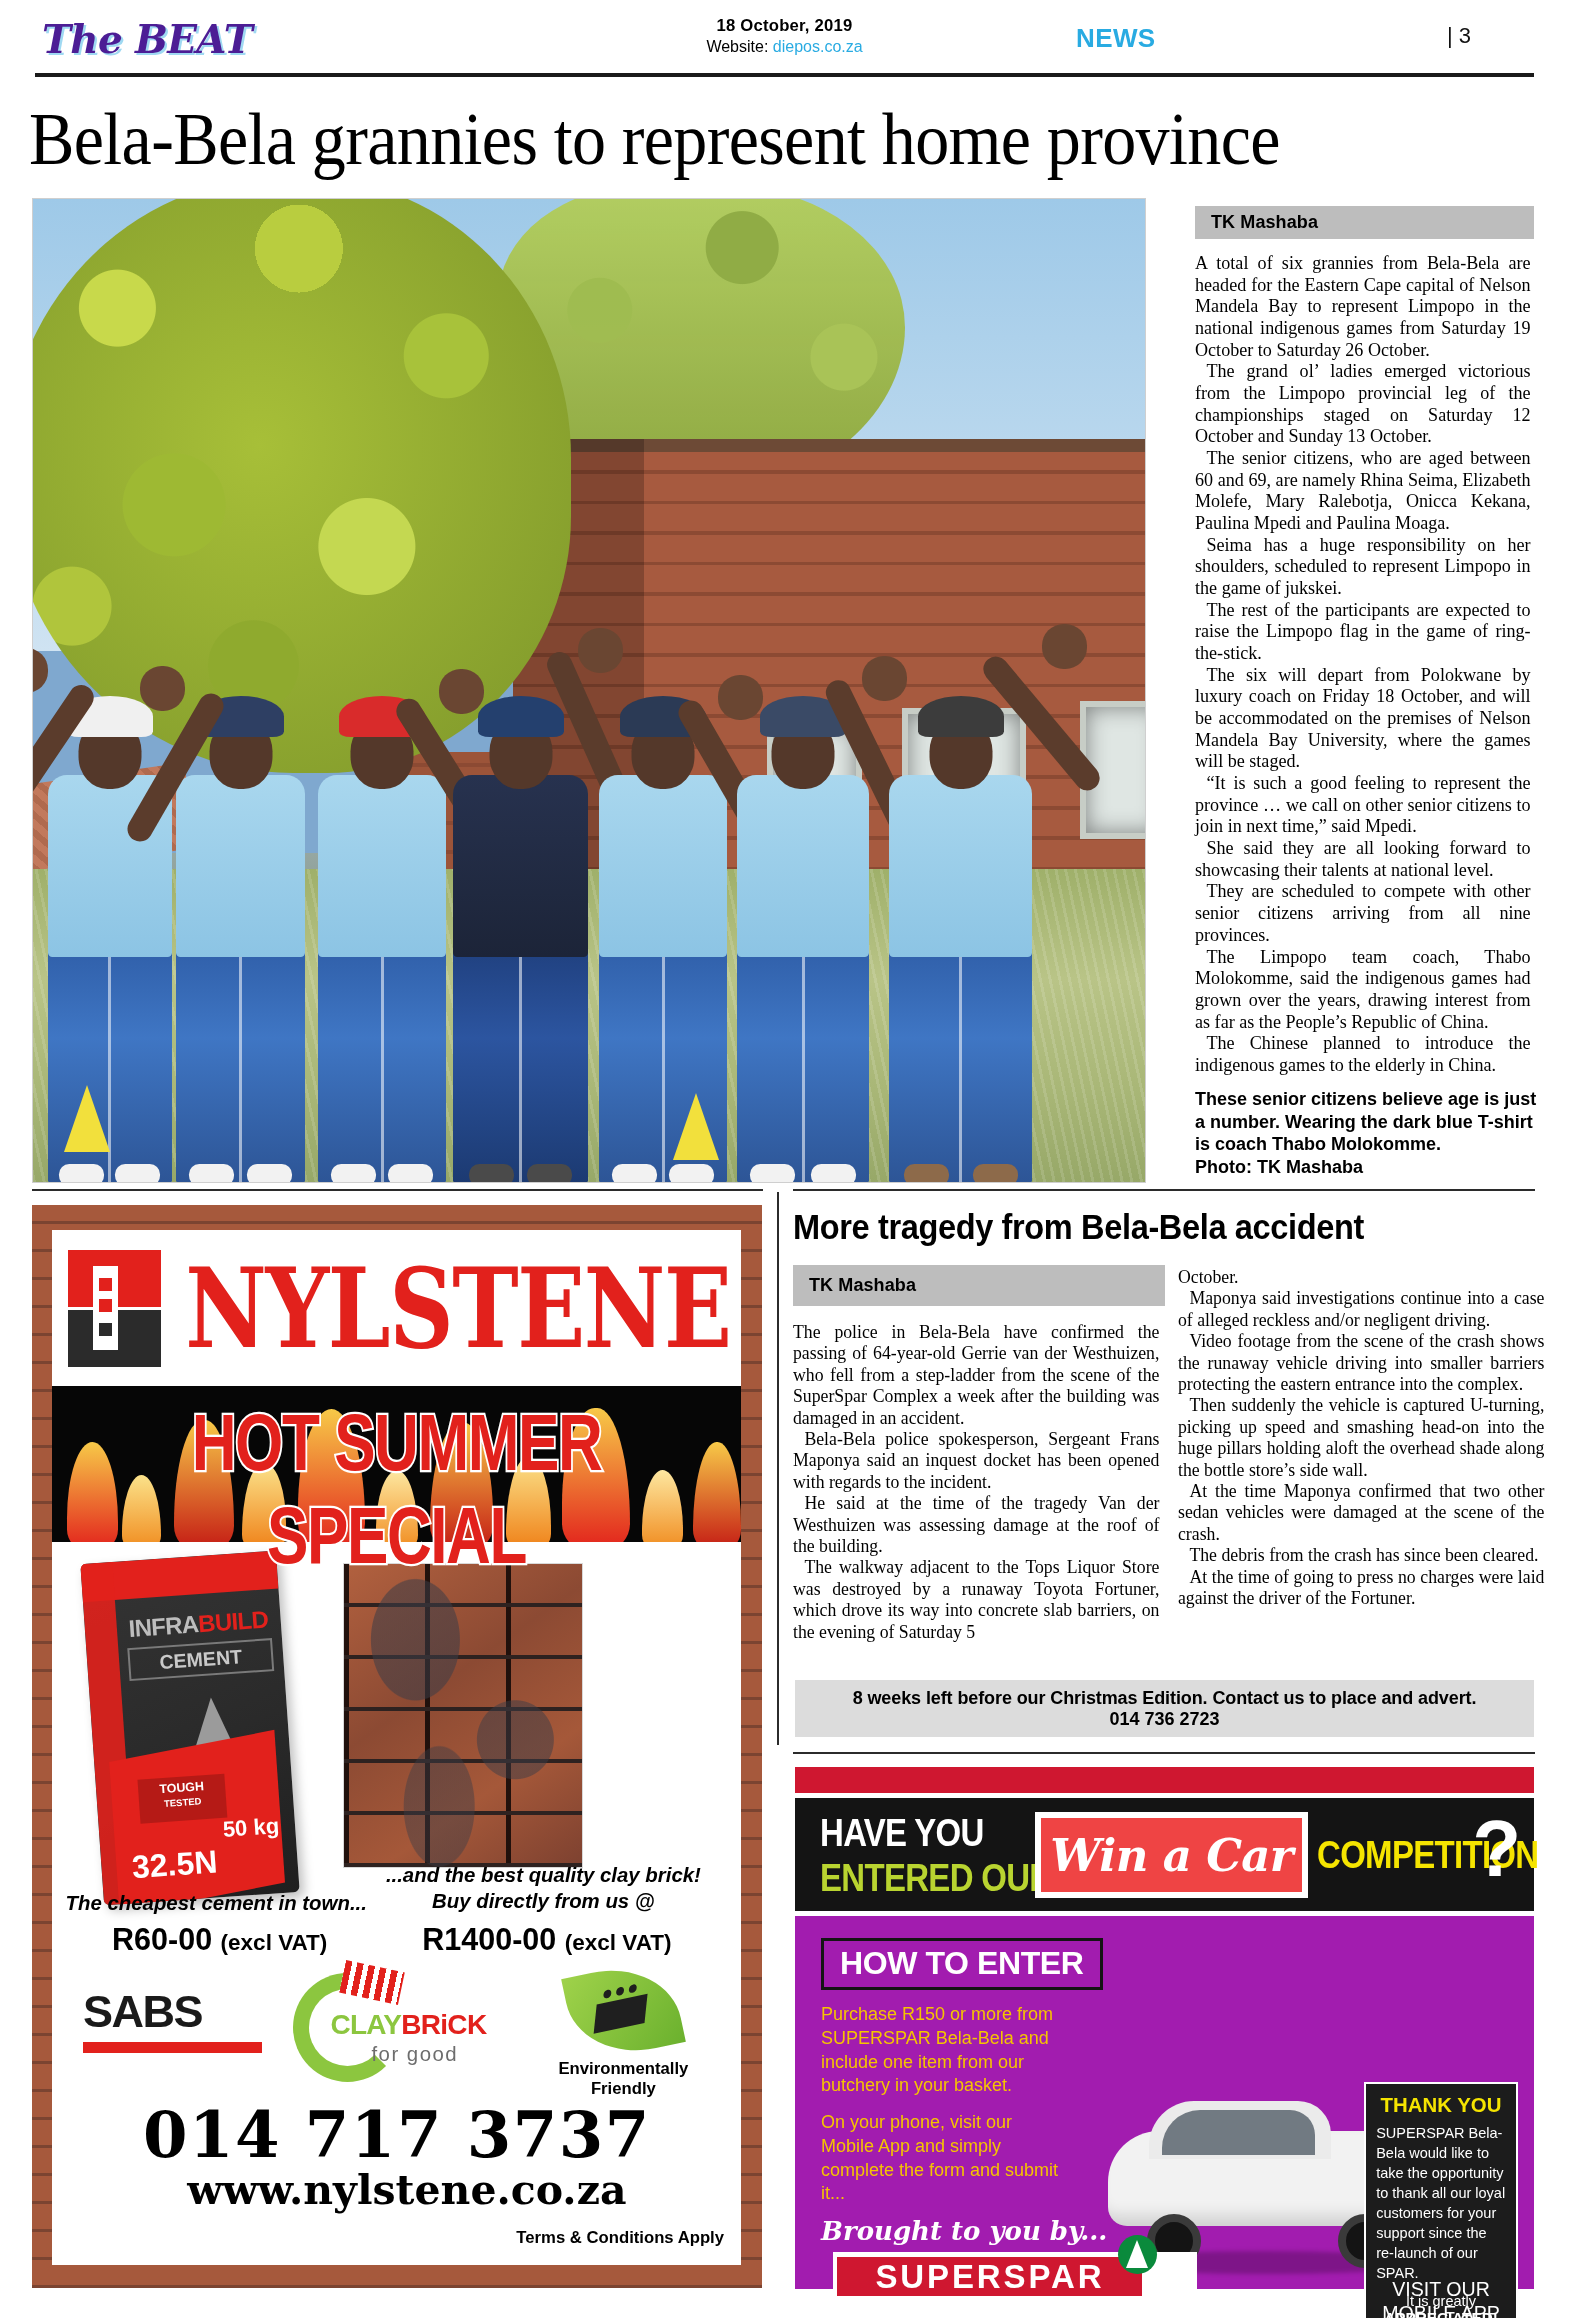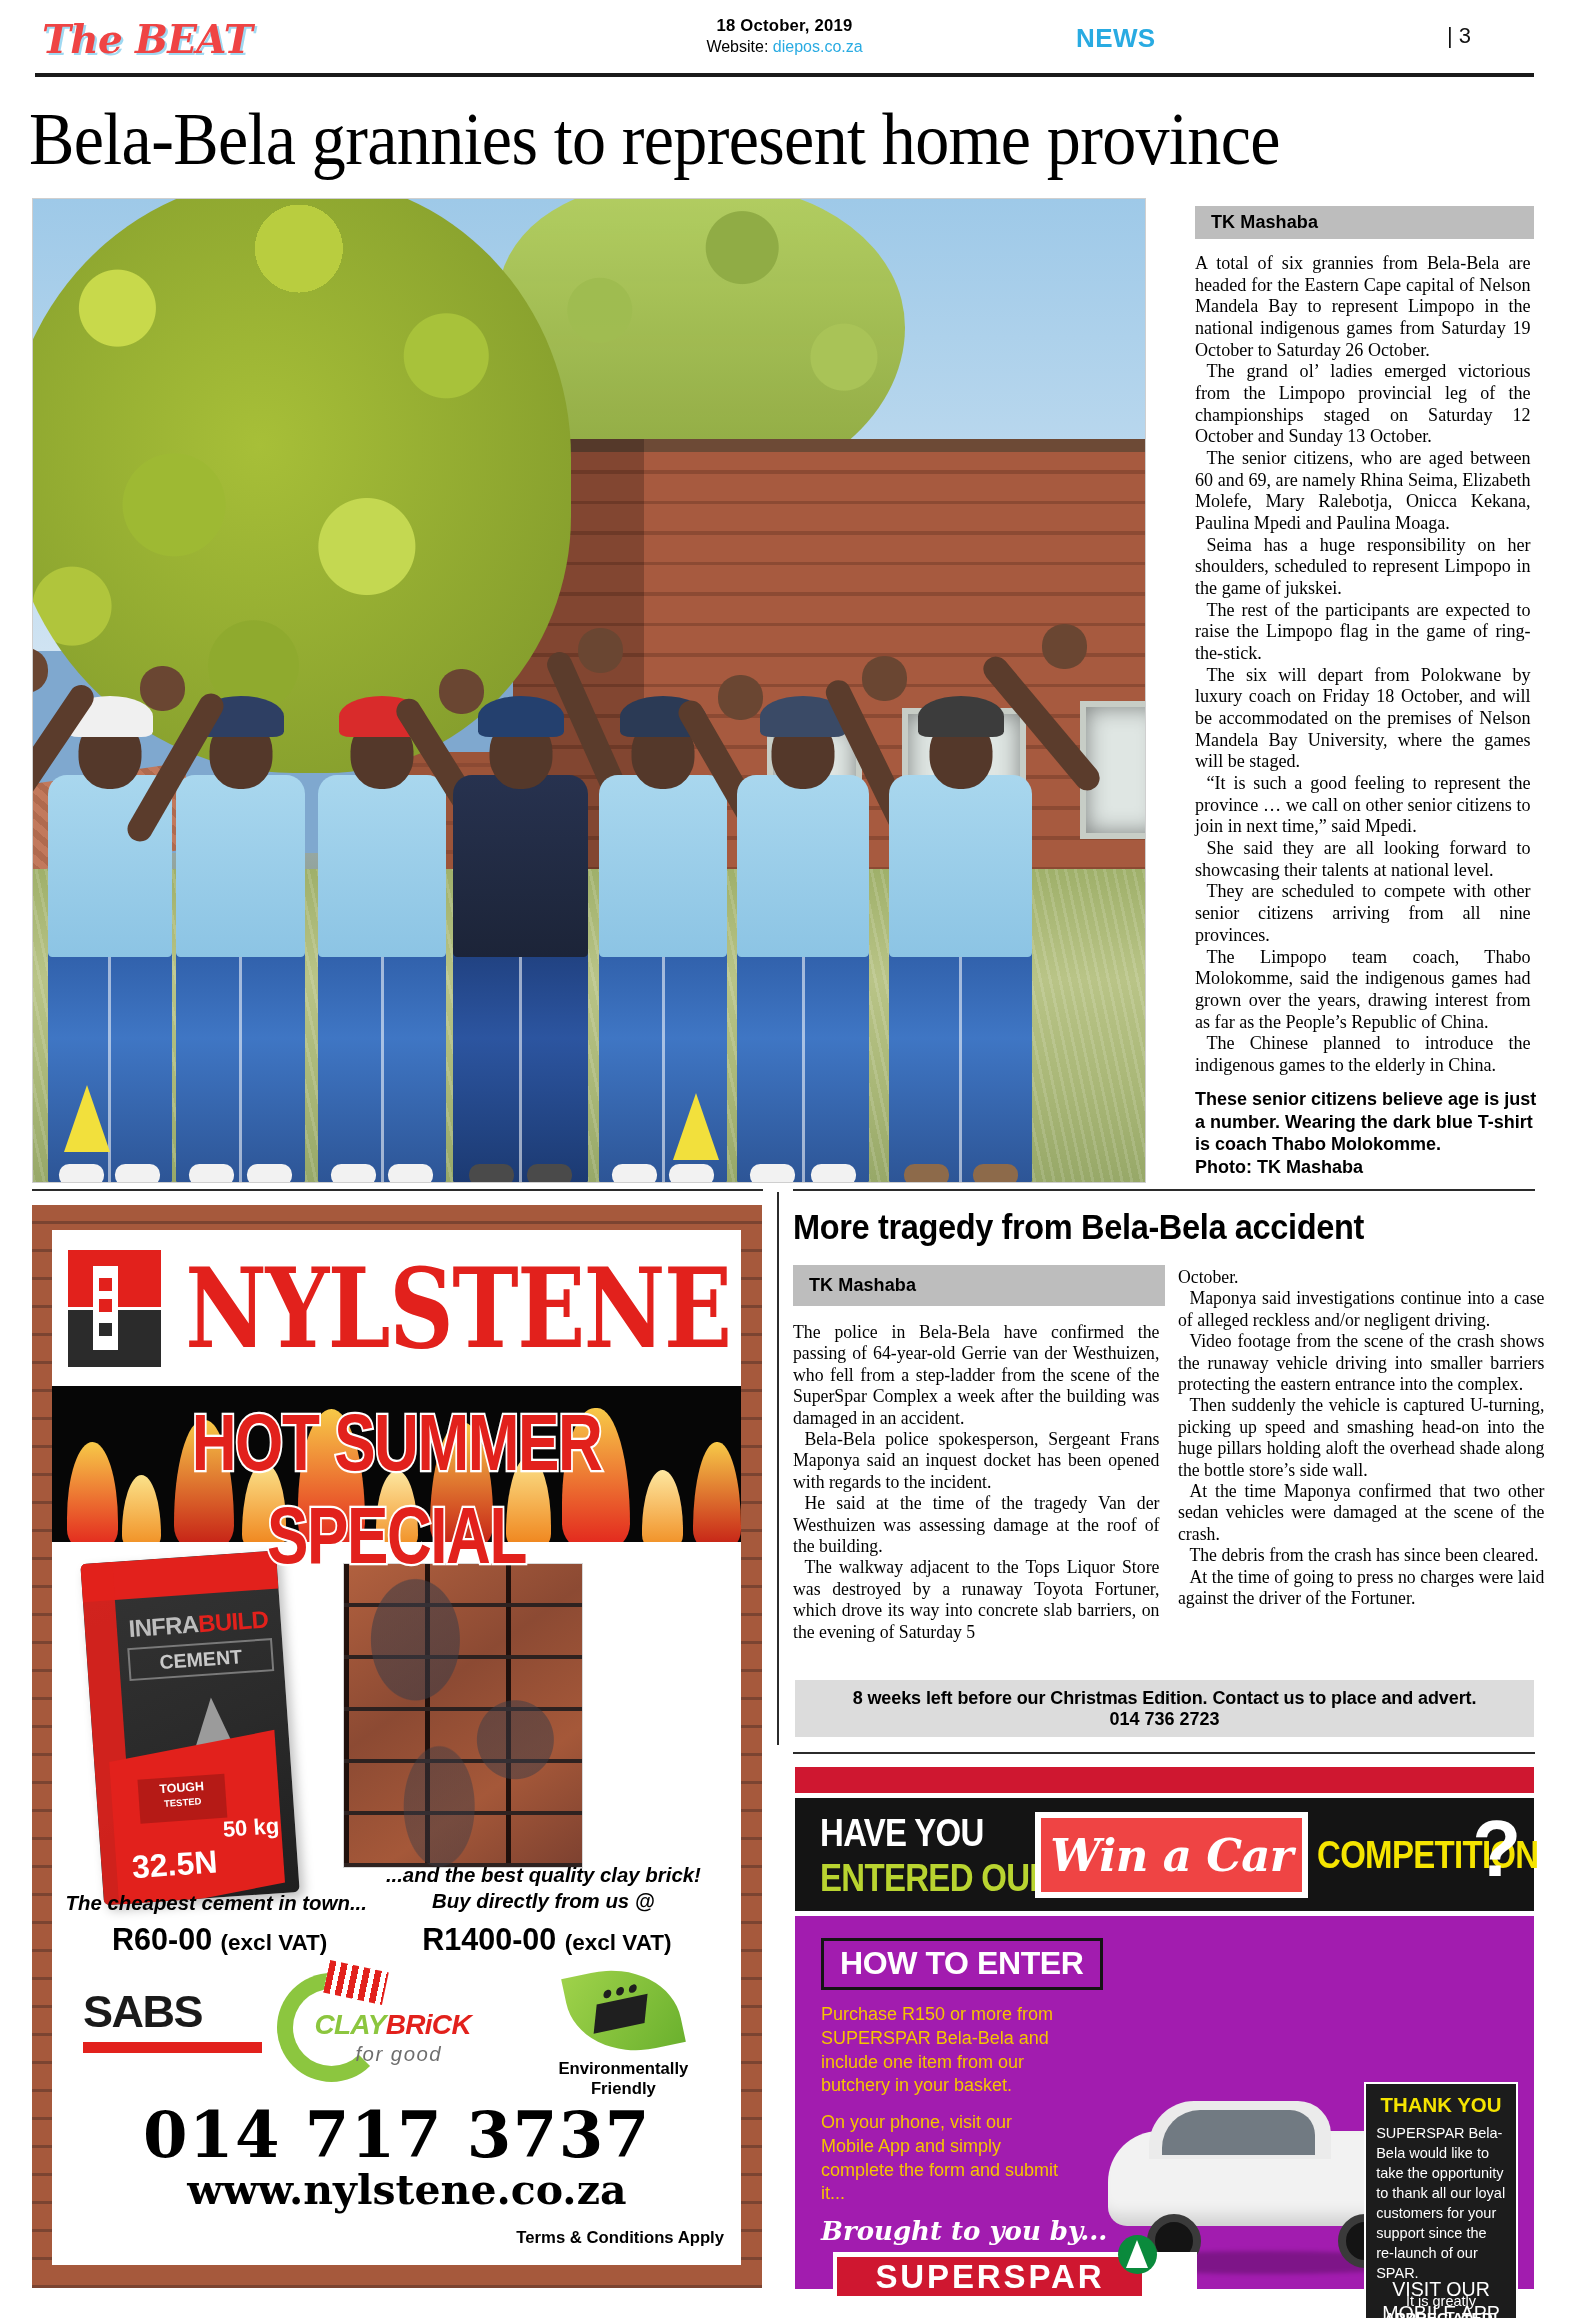--- a/index.html
+++ b/index.html
@@ -11,21 +11,21 @@
     position: relative;
     overflow: hidden;
   }
 
   
   .masthead { position: absolute; left: 0; top: 0; width: 1569px; height: 76px; }
   .mast-logo {
     position: absolute; left: 42px; top: 16px;
     font-family: "DejaVu Serif", serif;
     font-size: 39px; font-weight: 700; font-style: italic;
-    color: #ef4444;
+    color: #4c1d95;
     letter-spacing: -0.7px;
     text-shadow: 2.2px 2.2px 0 #9fd9f2;
   }
   .mast-date {
     position: absolute; left: 0; top: 16px; width: 1569px;
     text-align: center; font-size: 16.7px; font-weight: 700;
     letter-spacing: 0.2px;
   }
   .mast-site {
     position: absolute; left: 0; top: 38px; width: 1569px;
@@ -281,21 +281,21 @@
      font-size:30.5px; font-weight:800; }
   .price-l small, .price-r small { font-size:22.5px; }
   .price-r { position:absolute; left:320px; top:372px; width:349px; text-align:center;
      font-size:30.5px; font-weight:800; }
 
   .logo-row { position:absolute; left:0; top:727px; width:689px; height:138px; }
   .sabs { position:absolute; left:30.5px; top:29px; }
   .sabs .txt { font-size:45px; font-weight:800; letter-spacing:-1.5px; color:#1a1a1a;
      font-family:"Liberation Sans", sans-serif; }
   .sabs .bar { width:179px; height:11px; background:#e2211c; margin-top:3.6px; }
-  .claybrick { position:absolute; left:217px; top:7.3px; width:218px; height:127px;font-style:italic; }
+  .claybrick { position:absolute; left:233px; top:7.3px; width:218px; height:127px; }
   .cb-c { position:absolute; left:7.3px; top:8.7px; width:109px; height:109px;
      border:16px solid #8cc63f; border-radius:50%; border-right-color:transparent; }
   .cb-ticks{ position:absolute; left:57px; top:1.5px; width:60px; height:33px;
      background: repeating-linear-gradient(90deg, #e2211c 0 6.5px, #fff 6.5px 11.6px);
      transform: rotate(12deg); }
   .cb-t1{ position:absolute; left:45px; top:45px; font-size:28px; font-weight:800; letter-spacing:-0.7px;}
   .cb-t1 .a{ color:#8cc63f; } .cb-t1 .b{ color:#e2211c; }
   .cb-t2{ position:absolute; left:86px; top:79px; font-size:20.4px; color:#6d6d6d; letter-spacing:1.5px;}
   .envfriendly{ position:absolute; left:480px; top:10.2px; width:182px; }
   .leaf { position:relative; width:109px; height:87px; margin:0 auto;

